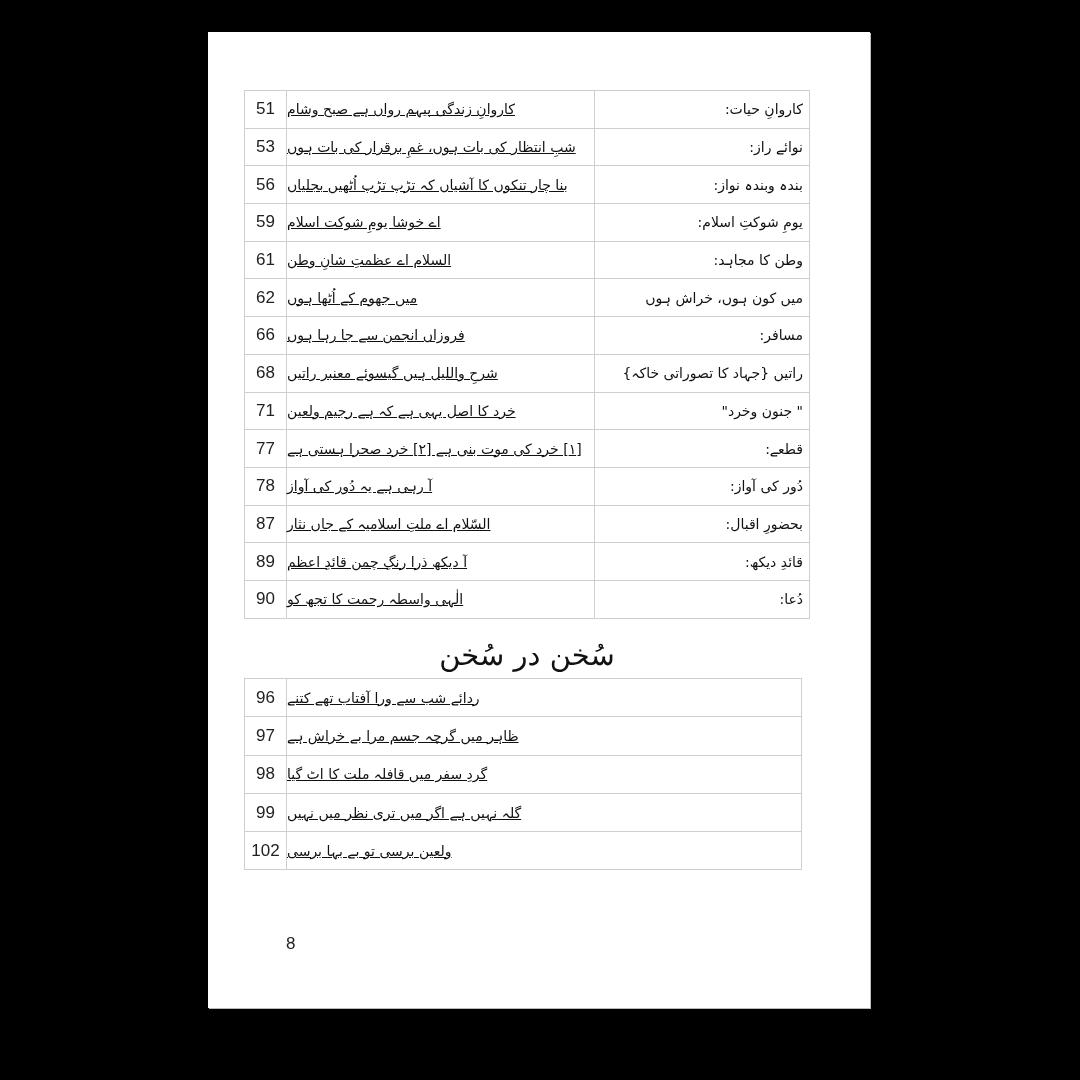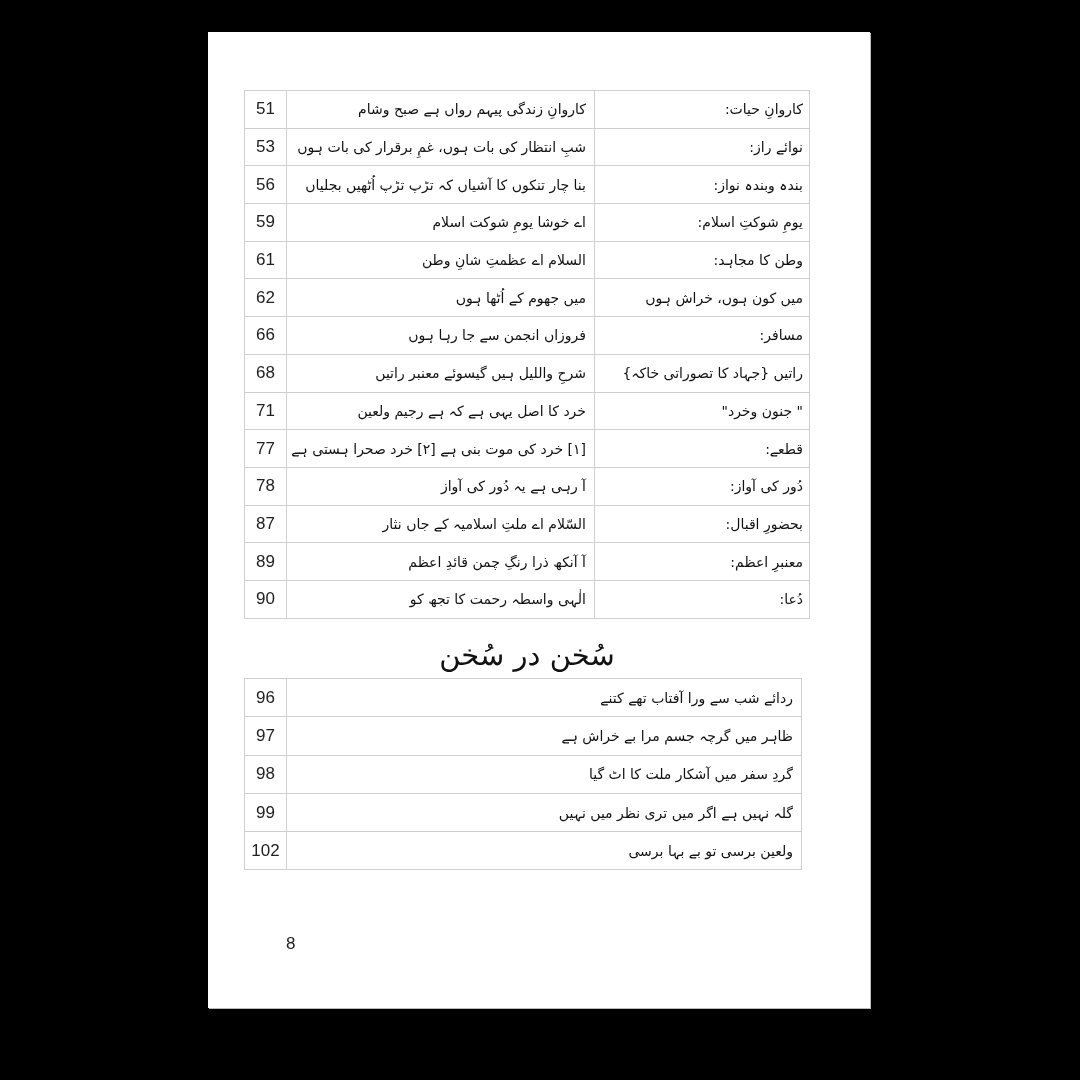--- a/index.html
+++ b/index.html
@@ -6,21 +6,21 @@
   body { width:1080px; height:1080px; background:#000; position:relative; overflow:hidden;
          font-family:"DejaVu Sans", sans-serif; }
   .page { position:absolute; left:208px; top:32px; width:662px; height:976px; background:#fff;
           box-shadow: 1px 1px 0 #bbb; }
   table { border-collapse:collapse; position:absolute; }
   td { border:1px solid #cfcfcf; padding:0; height:34px; box-sizing:border-box; }
   .t1 { left:36px; top:58px; width:566px; }
   .t2 { left:36px; top:646px; width:558px; }
   .num { width:42px; font-family:"Liberation Sans", sans-serif; font-size:17px; color:#222;
          text-align:center; direction:ltr; }
-  .verse { direction:rtl; text-align:right; padding-right:8px; font-size:14px; color:#111; }
+  .verse { direction:rtl; text-align:left; padding-right:8px; font-size:14px; color:#111;text-decoration:underline; }
   .title { direction:rtl; text-align:right; padding-right:6px; font-size:14px; color:#111; width:215px;margin-top:44px; }
   .row1 td { height:37.7px; }
   .row2 td { height:38.3px; }
   .heading { position:absolute; left:36px; width:566px; top:606px; text-align:center; direction:rtl;
              font-family:"DejaVu Serif", serif; font-size:29px; color:#111; }
   .pnum { position:absolute; left:78px; top:902px; font-family:"Liberation Sans", sans-serif;
           font-size:17px; color:#222; }
 </style>
 </head>
 <body>
@@ -83,22 +83,22 @@
   <td class="verse">آ رہی ہے یہ دُور کی آواز</td>
   <td class="title">دُور کی آواز:</td>
         </tr>
         <tr class="row1">
           <td class="num">87</td>
   <td class="verse">السّلام اے ملتِ اسلامیہ کے جاں نثار</td>
   <td class="title">بحضورِ اقبال:</td>
         </tr>
         <tr class="row1">
           <td class="num">89</td>
-  <td class="verse">آ آنکھ ذرا رنگِ چمن قائدِ اعظم</td>
-  <td class="title">معنبرِ اعظم:</td>
+  <td class="verse">آ دیکھ ذرا رنگِ چمن قائدِ اعظم</td>
+  <td class="title">قائدِ دیکھ:</td>
         </tr>
         <tr class="row1">
           <td class="num">90</td>
   <td class="verse">الٰہی واسطہ رحمت کا تجھ کو</td>
   <td class="title">دُعا:</td>
         </tr>
       </tbody>
   </table>
   <div class="heading">سُخن در سُخن</div>
   <table class="t2">
@@ -106,21 +106,21 @@
         <tr class="row2">
           <td class="num">96</td>
   <td class="verse">ردائے شب سے ورا آفتاب تھے کتنے</td>
         </tr>
         <tr class="row2">
           <td class="num">97</td>
   <td class="verse">ظاہر میں گرچہ جسم مرا بے خراش ہے</td>
         </tr>
         <tr class="row2">
           <td class="num">98</td>
-  <td class="verse">گردِ سفر میں آشکار ملت کا اٹ گیا</td>
+  <td class="verse">گردِ سفر میں قافلہ ملت کا اٹ گیا</td>
         </tr>
         <tr class="row2">
           <td class="num">99</td>
   <td class="verse">گلہ نہیں ہے اگر میں تری نظر میں نہیں</td>
         </tr>
         <tr class="row2">
           <td class="num">102</td>
   <td class="verse">ولعین برسی تو بے بہا برسی</td>
         </tr>
       </tbody>

